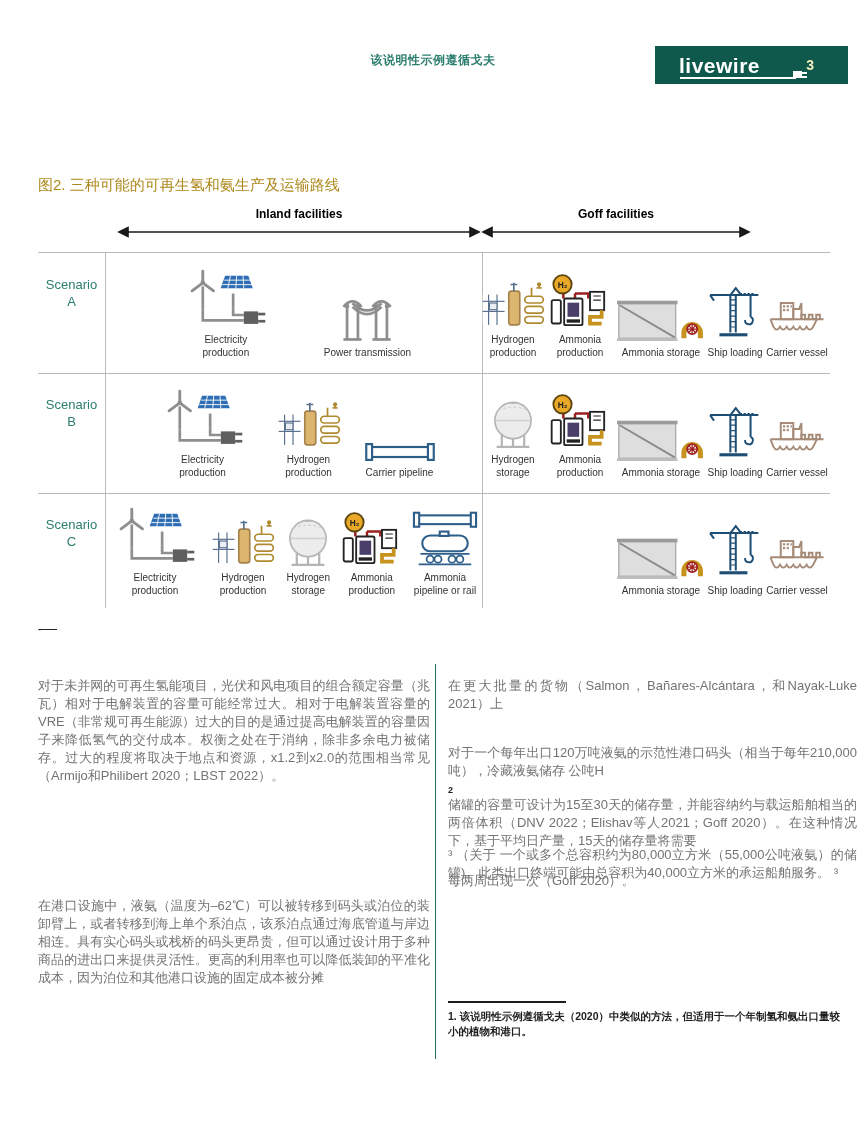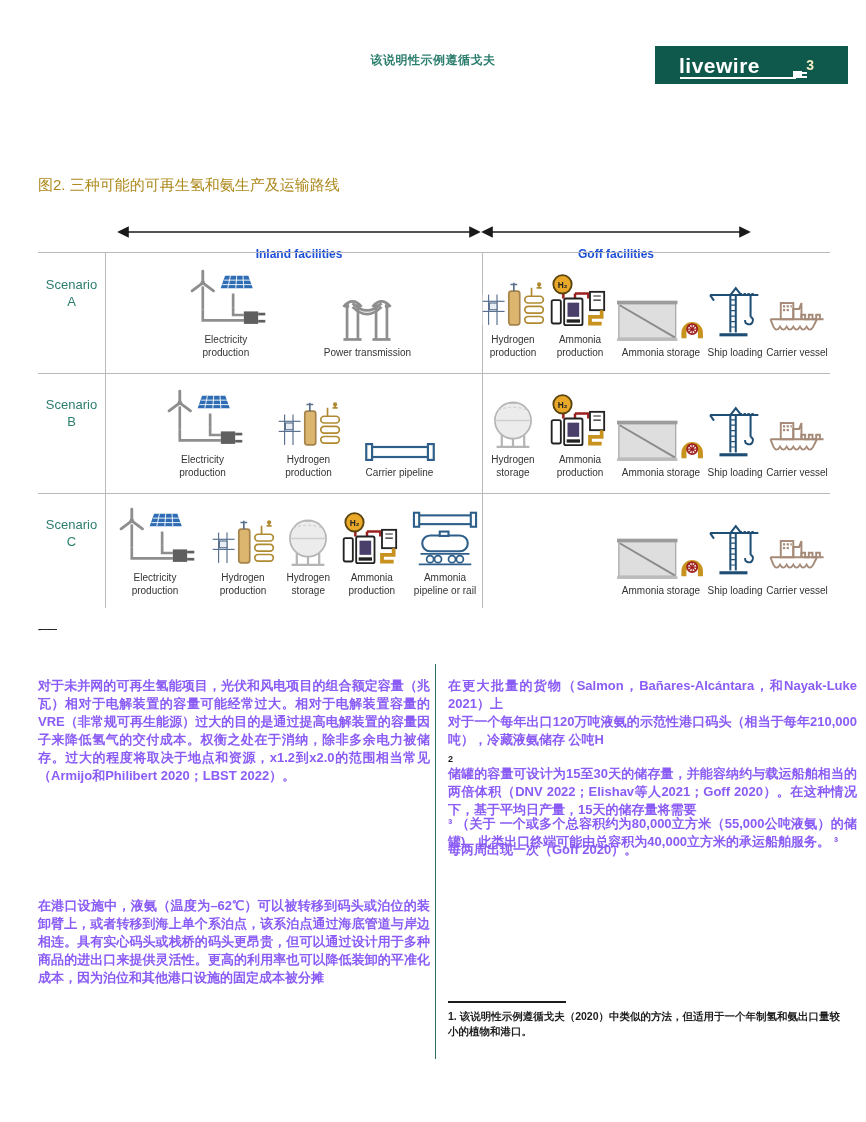--- a/index.html
+++ b/index.html
@@ -24,21 +24,21 @@
   .logo-underline { position:absolute; left:1px; bottom:1px; width:116px; height:2.5px; background:#ffffff; }
   .logo-plug { position:absolute; left:114px; bottom:-3px; }
   .page-number { position:absolute; right:34px; top:50%; transform:translateY(-50%);
     color:#f2ecc0; font-size:14px; font-weight:700; }
   
   .figure-title {
     position:absolute; left:38px; top:148px;
     font-size:15px; font-weight:400; color:#ad881c;margin-top:28px;
   }
   
-  .group-label { position:absolute; top:207px; font-size:12px; font-weight:700; color:#1d4ed8;margin-top:40px; }
+  .group-label { position:absolute; top:207px; font-size:12px; font-weight:700; color:#000000; }
   .group-label.inland { left:120px; width:358px; text-align:center; }
   .group-label.port   { left:484px; width:264px; text-align:center; }
   .arrows-svg { position:absolute; left:110px; top:223px; }
   
   .hline { position:absolute; height:1px; background:#b9b9b9; left:38px; width:792px; }
   .hline.h1 { top:252px; } .hline.h2 { top:373px; } .hline.h3 { top:493px; }
   .vline { position:absolute; width:1px; background:#b9b9b9; top:252px; height:356px; }
   .vline.v1 { left:105px; } .vline.v2 { left:482px; }
   
   .scenario-label { position:absolute; left:38px; width:67px; text-align:center;
@@ -56,26 +56,26 @@
     align-items:end; justify-items:center; padding-bottom:14px; }
   .cell { display:flex; flex-direction:column; align-items:center; }
   .cell-label { margin-top:5px; font-size:10px; line-height:12.5px; color:#333333;
     text-align:center; max-width:88px; font-weight:500; }
   .icon { display:flex; align-items:flex-end; justify-content:center; }
   .icon svg { display:block; }
   
   .dash-mark { position:absolute; left:38px; top:624px; font-size:9px; font-weight:700;
     letter-spacing:-1px; color:#111; }
   .col-divider { position:absolute; left:435px; top:664px; width:1px; height:395px; background:#2b6e5f; }
-  .cn { font-size:13px; line-height:18px; color:#8b5cf6; font-weight:700;
+  .cn { font-size:13px; line-height:18px; color:#737373; font-weight:400;
     text-align:justify; letter-spacing:0; }
   .left-p1 { position:absolute; left:38px; top:677px; width:392px; }
   .left-p2 { position:absolute; left:38px; top:897px; width:392px; }
   .right-col { position:absolute; left:448px; top:677px; width:409px; }
-  .right-col .rp2 { }
+  .right-col .rp2 { margin-top:31px; }
   .right-col .rsup { margin-top:5px; font-size:9px; line-height:10px; font-weight:700; color:#1c1c1c; }
   .right-col .rp3 { margin-top:1px; }
   .right-col .rp4 { margin-top:-4px; }
   .right-col .rov1 { margin-top:-15px; }
   .right-col .rov2 { margin-top:-10px; }
   .footnote-rule { position:absolute; left:448px; top:1001px; width:118px; height:2px; background:#1c1c1c; }
   .footnote { position:absolute; left:448px; top:1009px; width:402px;
     font-size:10.5px; line-height:15px; color:#1c1c1c; font-weight:700; }
 </style>
 </head>

